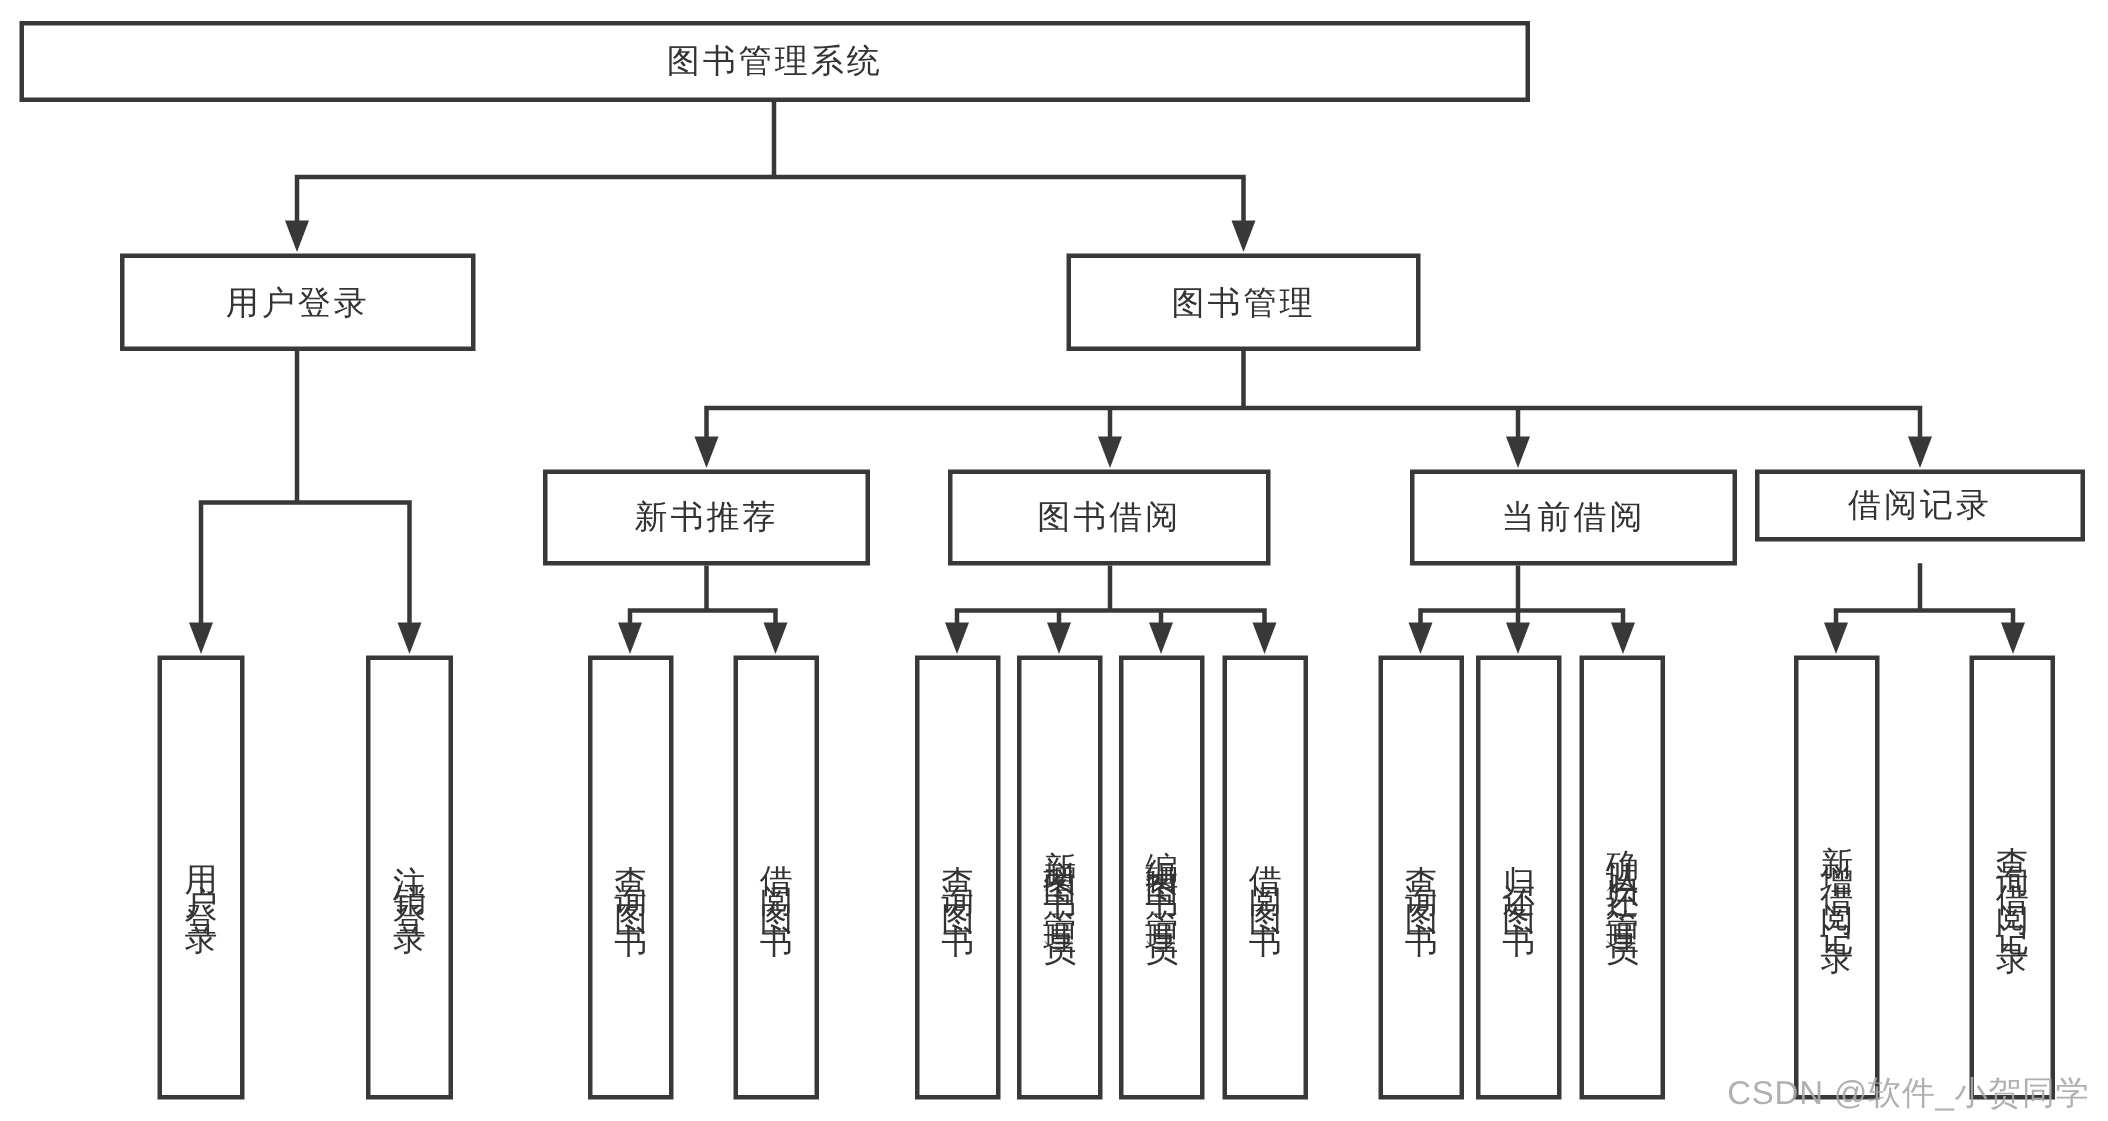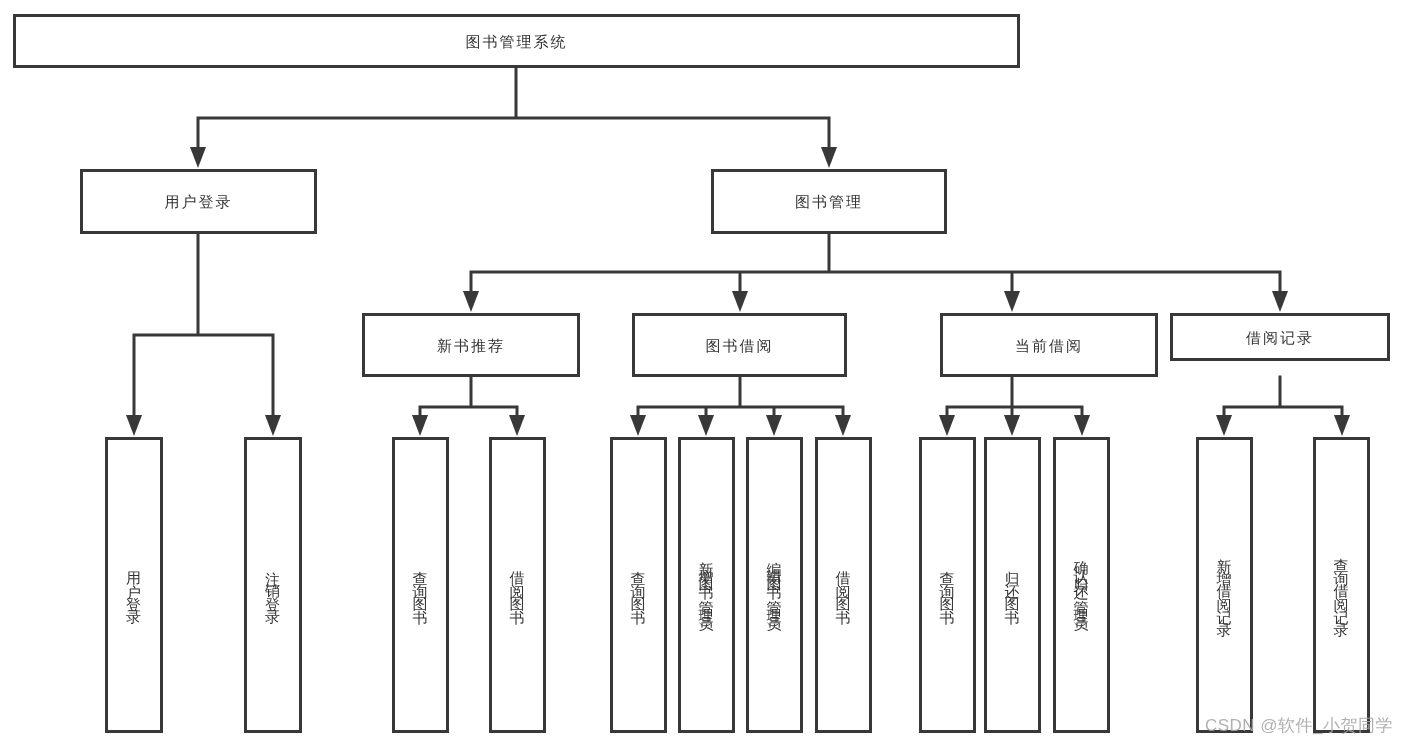--- a/index.html
+++ b/index.html
@@ -17,37 +17,37 @@
     overflow:hidden;
   }
   .connectors{position:absolute;left:0;top:0;width:1405px;height:747px;}
   .node{
     position:absolute;
     box-sizing:border-box;
     border:3px solid var(--line);
     background:var(--background);
     display:flex;align-items:center;justify-content:center;
     color:var(--text);
-    font-size:15px;
+    font-size:22px;
     letter-spacing:2px;
     white-space:nowrap;
     line-height:1;
   }
   .v-node{
     writing-mode:vertical-rl;
     text-orientation:mixed;
     letter-spacing:13px;
     white-space:normal;
   }
   .v-node.ls-long{letter-spacing:8px;}
   .watermark{
     position:absolute;
     top:714px;right:12px;
     color:var(--watermark);
-    font-size:17px;
+    font-size:22px;
     letter-spacing:0.5px;
     opacity:.9;
     z-index:5;
   }
 </style>
 </head>
 <body>
 
 <div class="stage">
 

